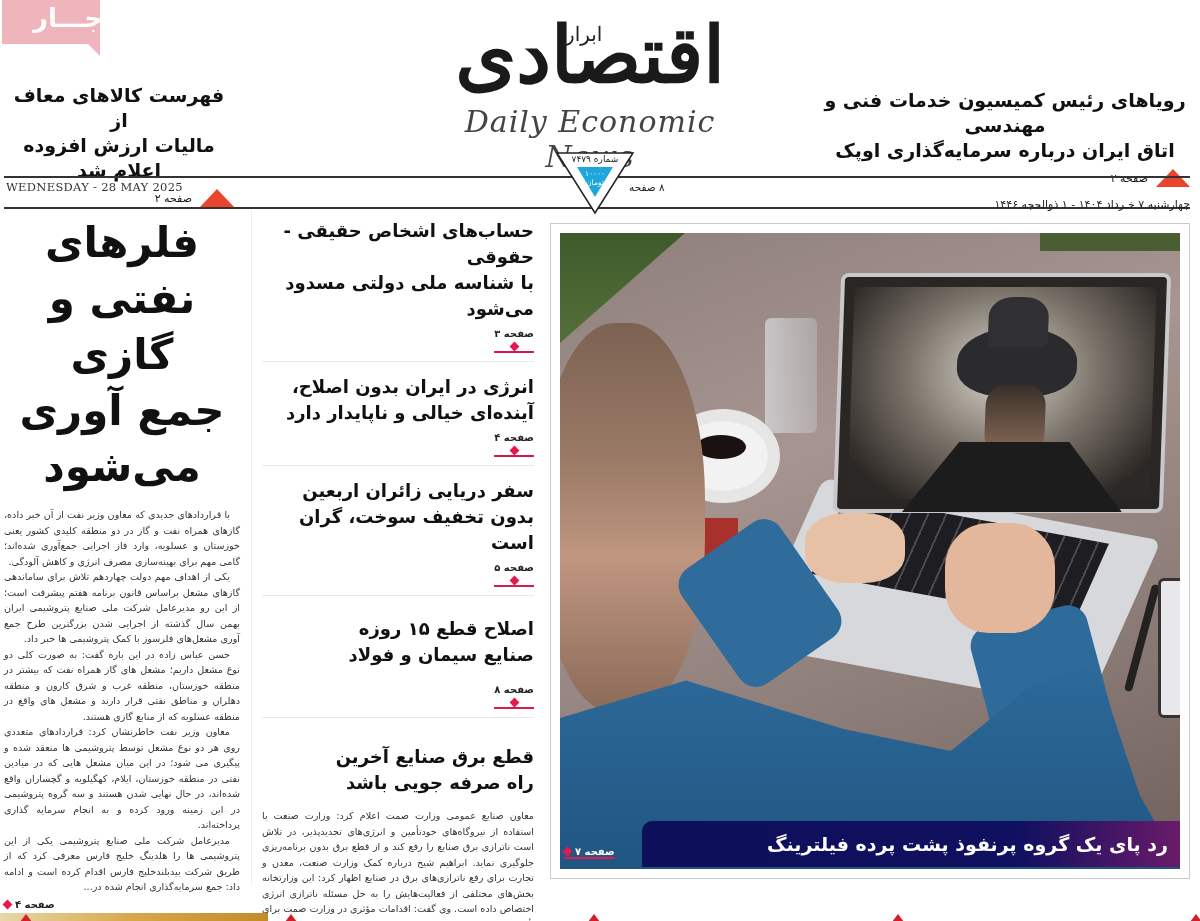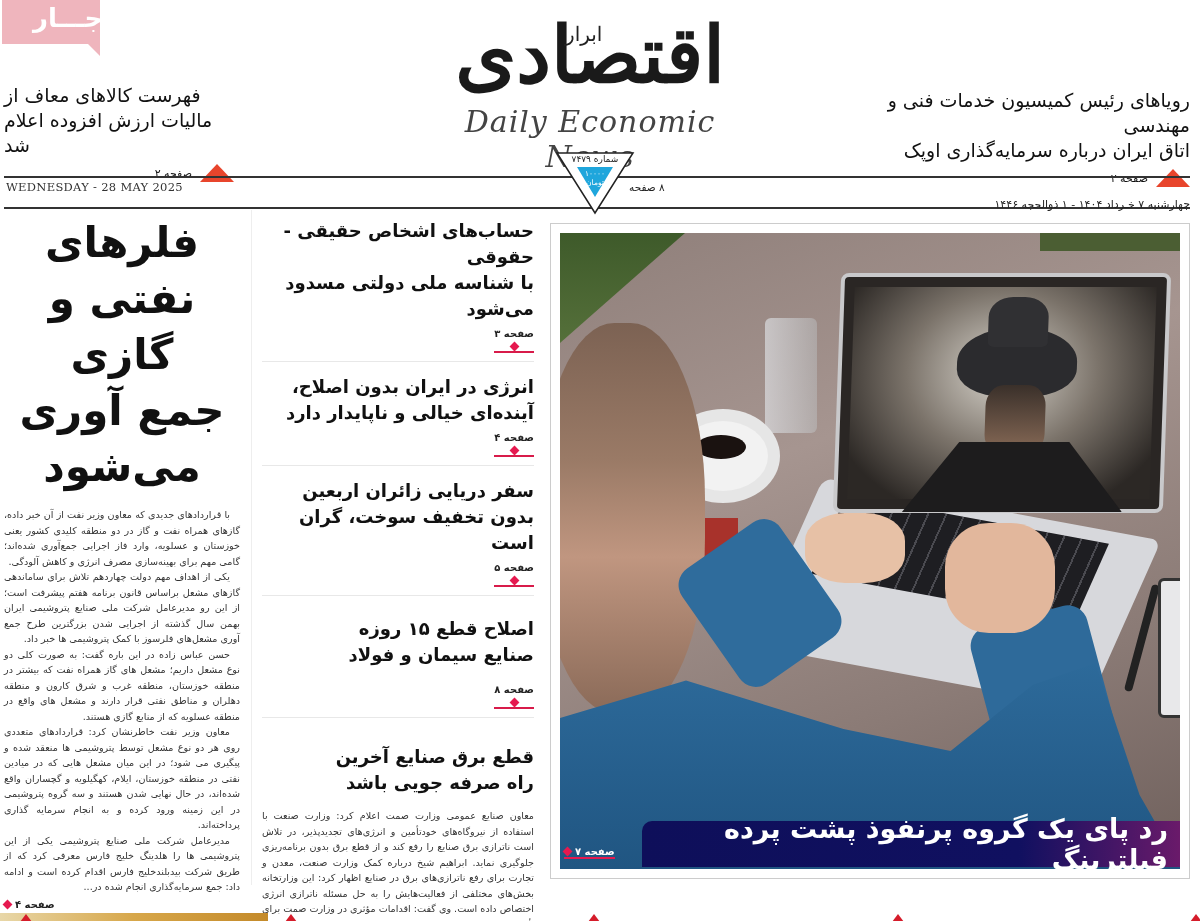--- a/index.html
+++ b/index.html
@@ -10,21 +10,21 @@
     .jar-tag { position: absolute; left: 2px; top: 0; width: 98px; height: 44px; background: #efb5bd; }
     .jar-tag::after { content: ""; position: absolute; right: 0; bottom: -12px; border-top: 12px solid #efb5bd; border-left: 12px solid transparent; }
     .jar-tag span { position: absolute; left: 8px; top: 3px; font-size: 26px; font-weight: bold; color: #fff; margin-left: 23px; }
 
     .logo { position: absolute; left: 415px; top: 0; width: 350px; height: 150px; text-align: center; }
     .logo-fa { font-family: "DejaVu Serif", serif; font-size: 78px; font-weight: bold; line-height: 110px; color: #1a1a1a; direction: rtl; letter-spacing: -2px; }
     .logo-sub { position: absolute; left: 150px; top: 22px; font-size: 20px; font-family: "DejaVu Serif", serif; color: #222; }
     .logo-en { font-family: "DejaVu Serif", serif; font-size: 30px; color: #444; letter-spacing: 1px; margin-top: -6px; font-style: italic; }
 
     .side-story { position: absolute; direction: rtl; }
-    .side-story h2 { font-size: 19px; font-weight: normal; line-height: 25px; color: #111; }
+    .side-story h2 { font-size: 19px; font-weight: bold; line-height: 25px; color: #111; text-align: center; }
     .side-story .pg { display: flex; align-items: center; gap: 8px; font-size: 11px; margin-top: 6px; }
     .tri-big { width: 0; height: 0; border-left: 17px solid transparent; border-right: 17px solid transparent; border-bottom: 18px solid #e8452c; }
     #left-teaser { left: 4px; top: 83px; width: 230px; text-align: left; }
     #left-teaser .pg { flex-direction: row-reverse; justify-content: flex-end; }
     #right-teaser { right: 10px; top: 88px; width: 370px; }
 
     
     .datebar { position: absolute; left: 4px; right: 10px; top: 176px; height: 33px; border-top: 2px solid #333; border-bottom: 2px solid #333; }
     .date-en { position: absolute; left: 2px; top: 2px; font-family: "DejaVu Serif", serif; font-size: 11.5px; color: #333; letter-spacing: 0.3px; }
     .date-fa { position: absolute; right: 0; top: 20px; font-size: 11px; color: #222; direction: rtl; }
@@ -73,21 +73,21 @@
     .person-head { position: absolute; left: -20px; top: 90px; width: 165px; height: 390px; background: linear-gradient(180deg,#7c6253 0%,#9a7a66 35%,#c09680 60%,#8a6a58 100%); border-radius: 45%; }
     .shirt { position: absolute; left: 0; top: 430px; width: 630px; height: 220px; background: linear-gradient(180deg,#2d6a9a,#1f5480); clip-path: polygon(0 25%,20% 8%,45% 30%,62% 40%,75% 10%,85% 0,92% 60%,100% 100%,0 100%); }
     .arm-left { position: absolute; left: 140px; top: 300px; width: 120px; height: 140px; background: #2f6c9c; transform: rotate(-35deg); border-radius: 20px; }
     .hand-left { position: absolute; left: 245px; top: 280px; width: 100px; height: 70px; background: #e7c1a6; border-radius: 40%; }
     .hand-right { position: absolute; left: 385px; top: 290px; width: 110px; height: 110px; background: #e2b79c; border-radius: 40%; }
     .arm-right { position: absolute; left: 430px; top: 380px; width: 120px; height: 200px; background: #2e6a9a; border-radius: 20px; transform: rotate(-15deg); }
     .pen { position: absolute; left: 578px; top: 350px; width: 8px; height: 110px; background: #222; transform: rotate(15deg); border-radius: 4px; }
     .phone { position: absolute; left: 598px; top: 345px; width: 35px; height: 140px; background: #e8e8ea; border: 3px solid #333; border-radius: 6px; }
 
     .photo-caption { position: absolute; left: 82px; bottom: 2px; right: 0; height: 46px; background: linear-gradient(90deg,#0e0f5a 0%,#101060 70%,#6a1a6a 100%); border-radius: 10px 0 0 0; direction: rtl; display: flex; align-items: center; padding-right: 12px; }
-    .photo-caption span { font-size: 27px; font-weight: bold; color: #fff; }
+    .photo-caption span { font-size: 19px; font-weight: bold; color: #fff; }
     .photo-pg { position: absolute; left: 4px; bottom: 10px; display: inline-flex; align-items: center; gap: 4px; font-size: 10px; font-weight: bold; color: #fff; border-bottom: 2px solid #e5194f; direction: rtl; }
 
     
     .bottom-strip { position: absolute; left: 0; top: 913px; width: 1200px; height: 8px; }
     .gold-bar { position: absolute; left: 0; top: 0; width: 268px; height: 8px; background: linear-gradient(90deg,#e8d7a8,#d7a74a,#c48a2a); }
     .red-tri { position: absolute; top: 1px; width: 0; height: 0; border-left: 6px solid transparent; border-right: 6px solid transparent; border-bottom: 8px solid #d51c2a; }
   </style>
 </head>
 <body>
 

